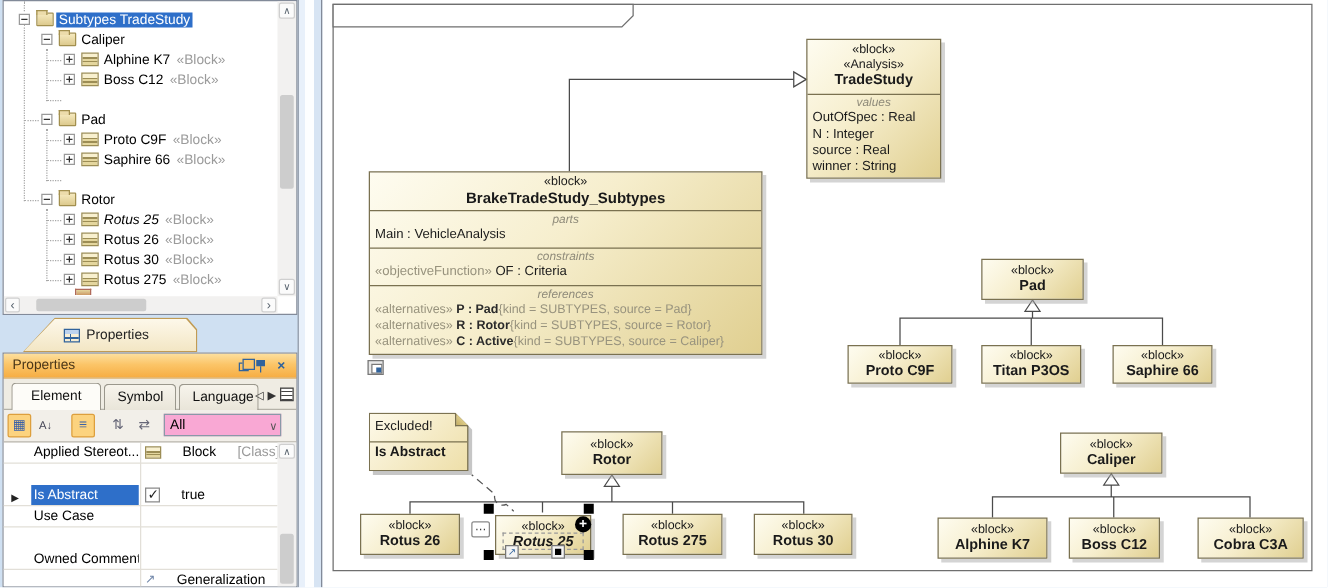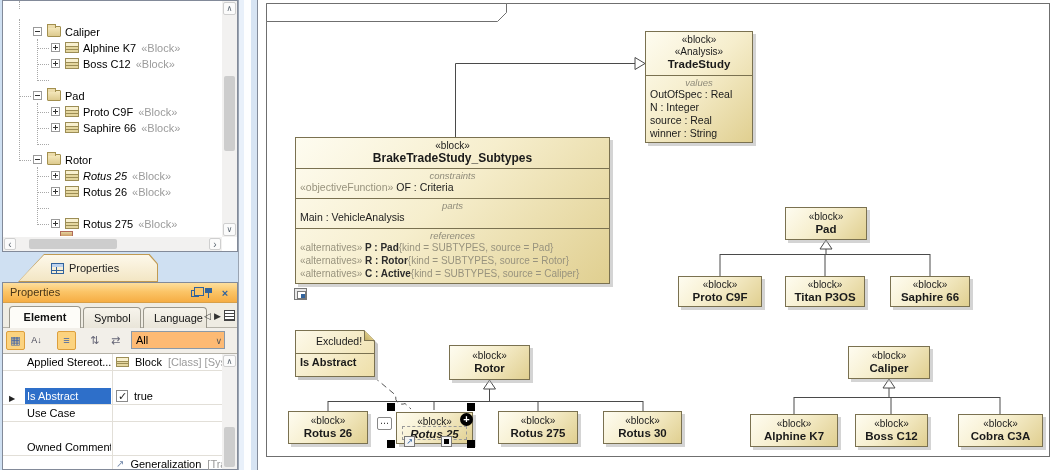--- a/index.html
+++ b/index.html
@@ -42,33 +42,33 @@
 
 .prop-panel{left:2px;top:282px;width:236px;height:188px;background:#f2efe9}
 .phdr{position:absolute;left:0;top:0;right:0;height:20px;background:linear-gradient(#fddf9e,#fbc568 45%,#f6ad43);border-bottom:1px solid #d8a049;font-size:11px;color:#4a3618;line-height:19px;padding-left:7px}
 .phic{position:absolute;top:4px;width:12px;height:12px;color:#31639c;font-size:11px;line-height:12px;text-align:center}
 .float-ic{top:7px;width:8px;height:7px;border:1px solid #31639c}
 .float-ic::before{content:"";position:absolute;left:2px;top:-4px;width:8px;height:7px;border:1px solid #31639c;background:#fbc568}
 .pin-ic::before{content:"";position:absolute;left:2px;top:1px;width:7px;height:5px;background:#31639c}
 .pin-ic::after{content:"";position:absolute;left:5px;top:6px;width:1px;height:5px;background:#31639c}
 .ptabs{position:absolute;left:0;top:20px;right:0;height:25px;background:#efece3;border-bottom:1px solid #b5b2a8}
 .ptb{position:absolute;top:4px;height:21px;font-size:11px;color:#111;text-align:center;line-height:20px;border:1px solid #9a978c;border-bottom:none;border-radius:4px 4px 0 0;background:linear-gradient(#f7f4ec,#e9e5d9);padding:0 10px}
-.ptb.act{background:#fdfcf8;height:22px;top:3px;font-weight:bold}
+.ptb.act{background:#fdfcf8;height:22px;top:3px;font-weight:normal}
 .pnav{position:absolute;top:7px;font-size:9px;color:#333;line-height:12px}
 .menu-ic{position:absolute;top:7px;width:11px;height:11px;border:1px solid #444;background:repeating-linear-gradient(#fff 0 2px,#444 2px 3px)}
 .ptools{position:absolute;left:0;top:45px;right:0;height:25px;background:#f2efe9}
 .tbtn{position:absolute;top:3px;width:19px;height:19px;border:1px solid transparent;text-align:center;font-size:11px;line-height:17px;color:#3c62a8}
 .tbtn.act{background:#fcd37f;border-color:#dd9f3d;border-radius:2px}
-.combo{position:absolute;top:3px;height:18px;background:#fdba74;border:1px solid #8a99a8;font-size:11px;line-height:16px;padding-left:4px;color:#000}
+.combo{position:absolute;top:3px;height:18px;background:#f9a8d4;border:1px solid #8a99a8;font-size:11px;line-height:16px;padding-left:4px;color:#000}
 .combo .chev{position:absolute;right:2px;top:1px;font-size:9px;color:#555}
 .pgrid{position:absolute;left:0;top:70px;right:0;bottom:0;background:#fff;border-top:1px solid #b5b2a8}
 .prow{position:absolute;left:0;right:15px;height:17px;border-bottom:1px solid #e2dfd8;font-size:11px;line-height:16px}
 .pname{position:absolute;left:22px;top:0;width:86px;height:16px;overflow:hidden;white-space:nowrap;color:#000;padding-left:2px}
 .pname.sel{background:#2e6fc9;color:#fff}
-.pval{position:absolute;left:110px;top:0;right:0;height:16px;white-space:nowrap;overflow:hidden;color:#000;display:flex;align-items:center;gap:6px;padding-left:3px}
+.pval{position:absolute;left:110px;top:0;right:0;height:16px;white-space:nowrap;overflow:hidden;color:#000;display:flex;align-items:center;gap:17px;padding-left:3px}
 .gridline-v{position:absolute;left:109px;top:0;bottom:0;width:1px;background:#e2dfd8}
 .rowmark{position:absolute;left:6px;top:3px;font-size:8px;color:#222}
 .cbx{display:inline-block;width:12px;height:12px;border:1px solid #8a8a8a;background:#fff;position:relative;flex:0 0 auto}
 .cbx .ck{position:absolute;left:1px;top:-3px;font-size:11px;font-weight:bold;color:#222}
 .gray{color:#9b9b9b}
 .mini-block{display:inline-block;width:13px;height:10px;border:1px solid #9c8d55;background:linear-gradient(#f8f0cf 0 3px,#9c8d55 3px 4px,#e4d69e 4px 5px,#9c8d55 5px 6px,#e4d69e 6px 100%);flex:0 0 auto}
 .gen-arrow{color:#7288aa;font-size:10px}
 
 
 .splitter{position:absolute;left:238px;top:0;width:20px;height:470px;background:linear-gradient(90deg,#9aa4b2 0 1px,#e8f0fa 1px 6px,#fdfeff 6px 13px,#d7e4f3 13px 19px,#828a99 19px 20px)}
@@ -89,21 +89,21 @@
 .cline .nm{font-weight:bold;color:#2b2b2b}
 .cline .tl{color:#98937e}
 .comp{border-bottom:1px solid #7a7150}
 .comp:last-child{border-bottom:none}
 
 
 .note-shadow{position:absolute;background:#c6c6c6;clip-path:polygon(0 0,calc(100% - 11px) 0,100% 11px,100% 100%,0 100%)}
 .note-border{position:absolute;background:#7a7150;clip-path:polygon(0 0,calc(100% - 11px) 0,100% 11px,100% 100%,0 100%)}
 .note-body{position:absolute;inset:1px;background:linear-gradient(135deg,#fdf9e9,#eedfa9);clip-path:polygon(0 0,calc(100% - 10.5px) 0,100% 10.5px,100% 100%,0 100%)}
 .note-fold{position:absolute;right:0;top:0;width:11px;height:11px;background:linear-gradient(225deg,#ffffff 40%,#e0cf8d 50%,#c3ad62 100%);border-left:1px solid #7a7150;border-bottom:1px solid #7a7150}
-.note-l1{font-size:10.5px;padding:4px 4px 6px 20px;color:#1a1a1a}
+.note-l1{font-size:10.5px;padding:4px 4px 6px 4px;color:#1a1a1a}
 .note-l2{font-size:11px;font-weight:bold;border-top:1px solid #7a7150;padding:2px 4px;color:#1a1a1a}
 
 
 .handle{position:absolute;width:8px;height:8px;background:#000}
 .selrect{position:absolute;left:5px;right:5px;top:13px;bottom:3px;border:1px dashed #999}
 .dots-btn{position:absolute;width:15px;height:13px;background:#fff;border:1px solid #888;font-size:9px;line-height:10px;text-align:center;color:#333;border-radius:2px}
 .plus-btn{position:absolute;width:13px;height:13px;background:#000;border-radius:50%;color:#fff;font-size:11px;line-height:12px;text-align:center;font-weight:bold}
 .mini-btn{position:absolute;width:11px;height:11px;background:#f4f4f4;border:1px solid #777;font-size:8px;line-height:10px;text-align:center;color:#31639c}
 .mini-btn.sq::before{content:"";position:absolute;left:2px;top:2px;width:5px;height:5px;background:#000}
 .hyper-ic{position:absolute;width:13px;height:12px;border:1px solid #777;background:#e8e8e8}
@@ -129,20 +129,25 @@
       <div class="doth" style="left:34px;top:111px;width:12px"></div>
       <div class="doth" style="left:34px;top:127px;width:12px"></div>
       <div class="doth" style="left:34px;top:143px;width:12px"></div>
       <div class="dotv" style="left:34px;top:166px;height:58px"></div>
       <div class="doth" style="left:34px;top:175px;width:12px"></div>
       <div class="doth" style="left:34px;top:191px;width:12px"></div>
       <div class="doth" style="left:34px;top:207px;width:12px"></div>
       <div class="doth" style="left:34px;top:223px;width:12px"></div>
     </div>
 
+    <div class="trow" style="top:7px">
+      <span class="exp" style="left:12px"></span>
+      <span class="tic folder" style="left:26px"></span>
+      <span class="ttext" style="left:42px"><span class="tlb sel">Subtypes TradeStudy</span></span>
+    </div>
     <div class="trow" style="top:23px">
       <span class="exp" style="left:30px"></span>
       <span class="tic folder" style="left:44px"></span>
       <span class="ttext" style="left:60px"><span class="tlb">Caliper</span></span>
     </div>
     <div class="trow" style="top:39px">
       <span class="exp plus" style="left:48px"></span>
       <span class="tic block" style="left:62px"></span>
       <span class="ttext" style="left:78px"><span class="tlb">Alphine K7</span><span class="tsx">«Block»</span></span>
     </div>
@@ -173,20 +178,25 @@
     </div>
     <div class="trow" style="top:167px">
       <span class="exp plus" style="left:48px"></span>
       <span class="tic block" style="left:62px"></span>
       <span class="ttext" style="left:78px"><span class="tlb it">Rotus 25</span><span class="tsx">«Block»</span></span>
     </div>
     <div class="trow" style="top:183px">
       <span class="exp plus" style="left:48px"></span>
       <span class="tic block" style="left:62px"></span>
       <span class="ttext" style="left:78px"><span class="tlb">Rotus 26</span><span class="tsx">«Block»</span></span>
+    </div>
+    <div class="trow" style="top:199px">
+      <span class="exp plus" style="left:48px"></span>
+      <span class="tic block" style="left:62px"></span>
+      <span class="ttext" style="left:78px"><span class="tlb">Rotus 30</span><span class="tsx">«Block»</span></span>
     </div>
     <div class="trow" style="top:215px">
       <span class="exp plus" style="left:48px"></span>
       <span class="tic block" style="left:62px"></span>
       <span class="ttext" style="left:78px"><span class="tlb">Rotus 275</span><span class="tsx">«Block»</span></span>
     </div>
     <div class="partial-icon"></div>
 
     <div class="sb" style="right:0;top:0;width:15px;bottom:14px">
       <div class="sbtn" style="left:1px;top:1px;width:13px;height:13px;font-size:8px;line-height:12px">∧</div>
@@ -313,26 +323,26 @@
         <div class="cline">winner : String</div>
       </div>
     </div>
 
     <div class="ublock" style="left:37px;top:137px;width:315px;height:147px">
       <div class="chdr" style="height:31px">
         <div class="bst">«block»</div>
         <div class="bname" style="font-size:12px">BrakeTradeStudy_Subtypes</div>
       </div>
       <div class="comp" style="height:30px">
+        <div class="clabel">parts</div>
+        <div class="cline">Main : VehicleAnalysis</div>
+      </div>
+      <div class="comp" style="height:30px">
         <div class="clabel">constraints</div>
         <div class="cline"><span class="st">«objectiveFunction»</span><span> OF : Criteria</span></div>
-      </div>
-      <div class="comp" style="height:30px">
-        <div class="clabel">parts</div>
-        <div class="cline">Main : VehicleAnalysis</div>
       </div>
       <div class="comp">
         <div class="clabel">references</div>
         <div class="cline" style="font-size:10px"><span class="st">«alternatives»</span><span class="nm"> P : Pad</span><span class="tl">{kind = SUBTYPES, source = Pad}</span></div>
         <div class="cline" style="font-size:10px"><span class="st">«alternatives»</span><span class="nm"> R : Rotor</span><span class="tl">{kind = SUBTYPES, source = Rotor}</span></div>
         <div class="cline" style="font-size:10px"><span class="st">«alternatives»</span><span class="nm"> C : Active</span><span class="tl">{kind = SUBTYPES, source = Caliper}</span></div>
       </div>
     </div>
     <div class="hyper-ic" style="left:36px;top:288px"></div>
 

